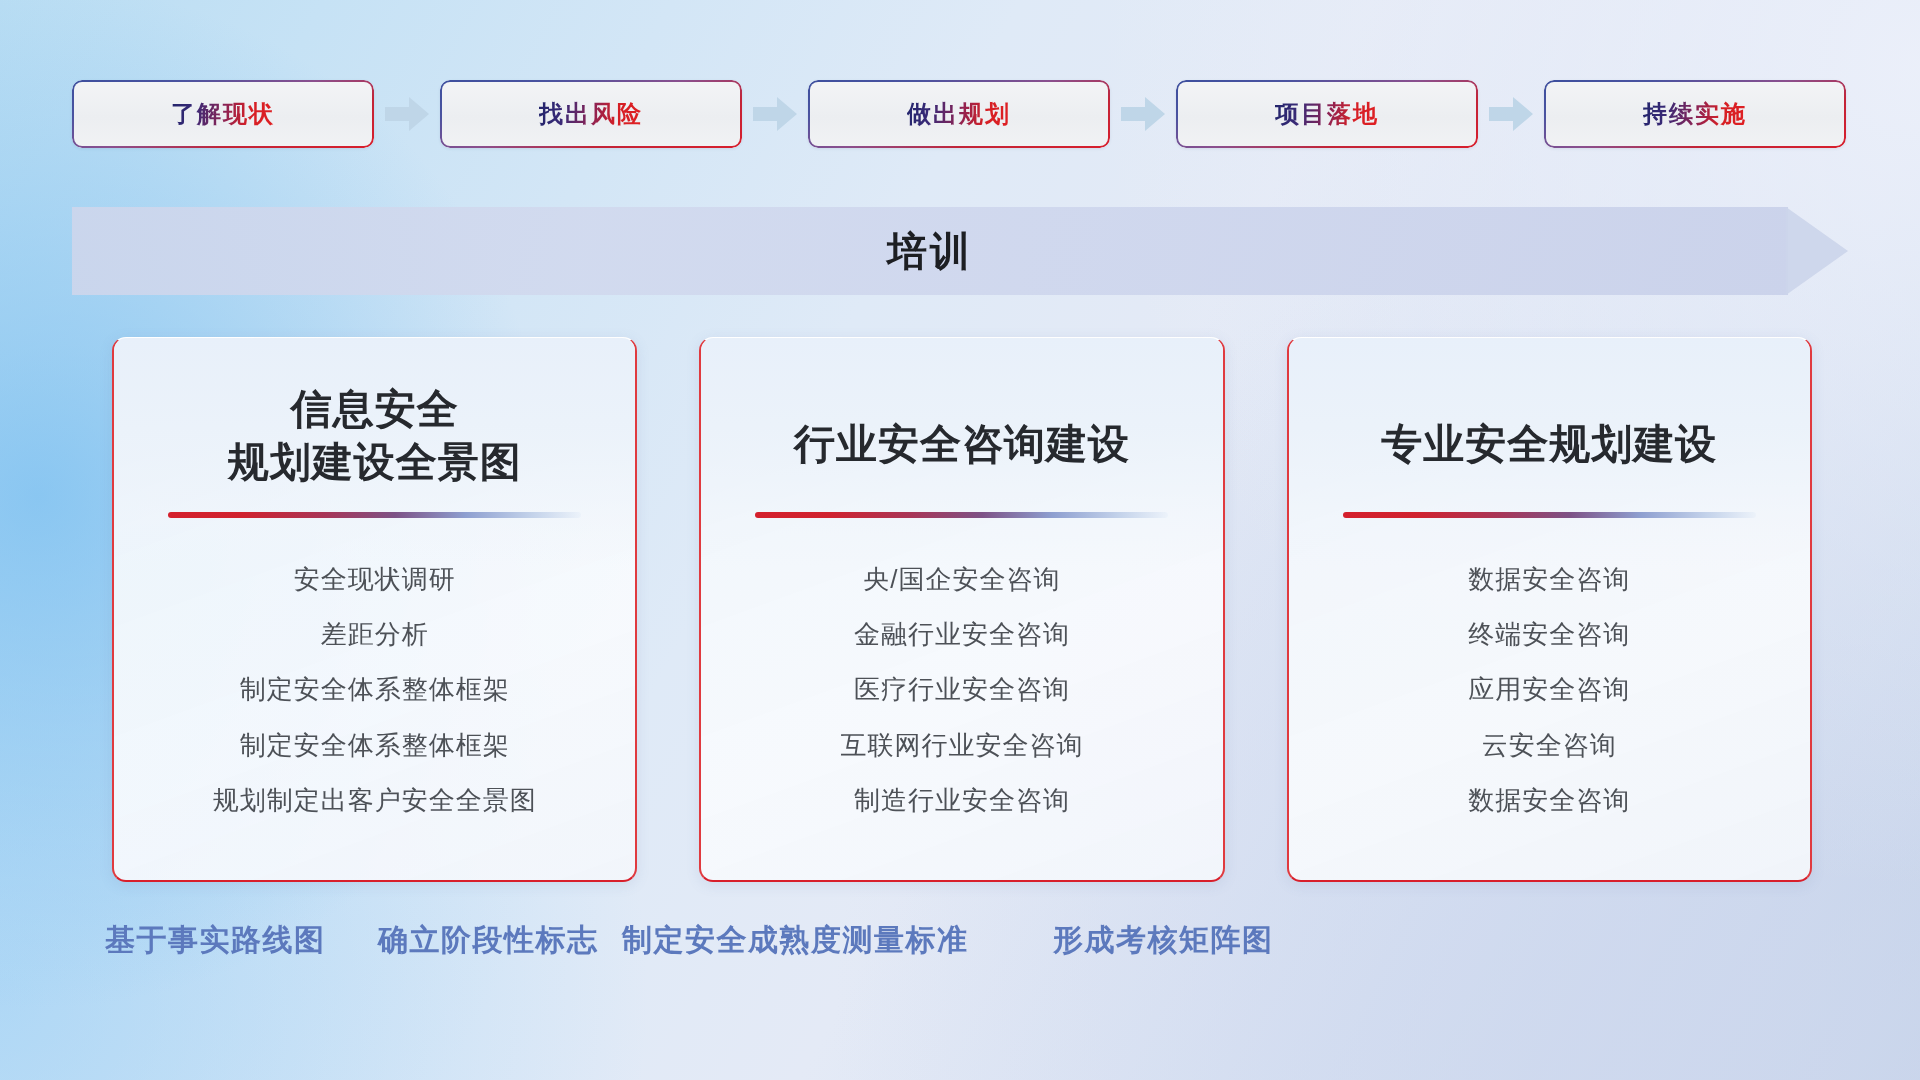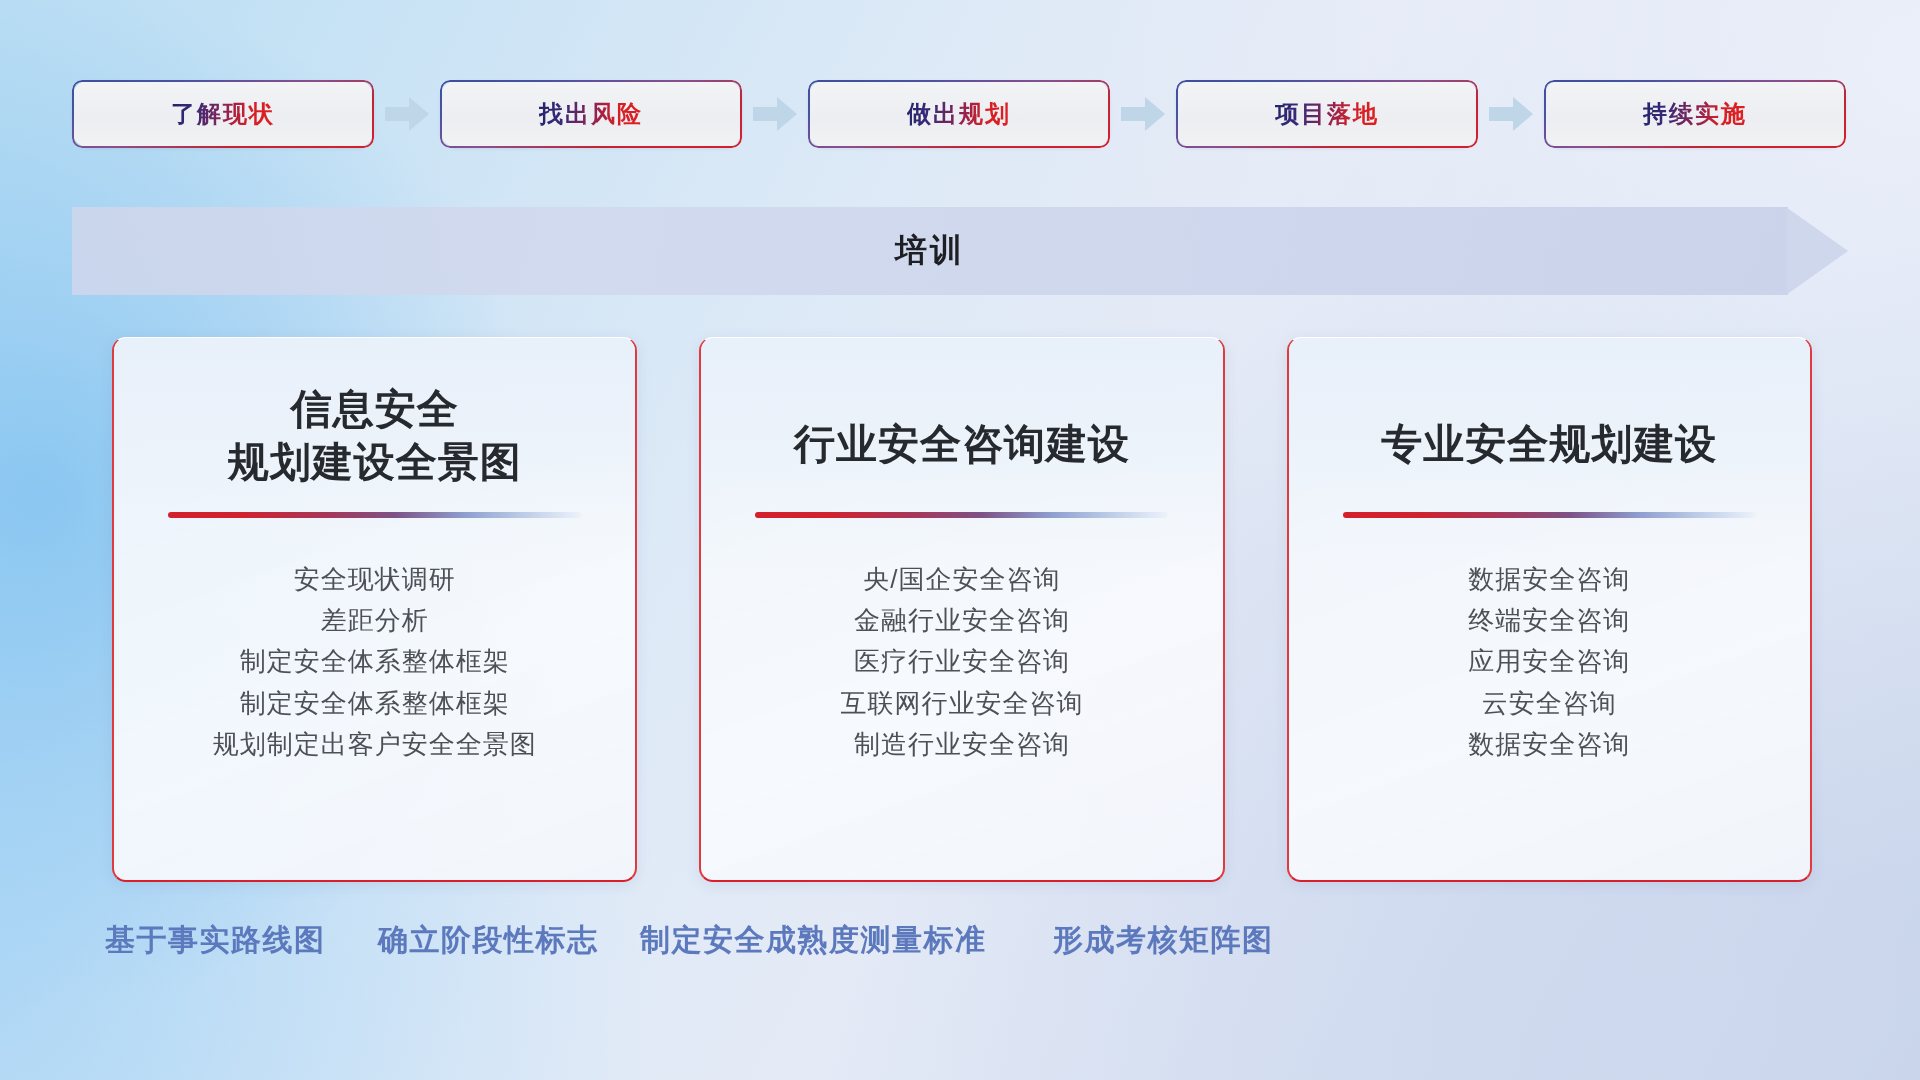--- a/index.html
+++ b/index.html
@@ -40,21 +40,21 @@
     top: 80px;
     width: 1776px;
     height: 68px;
     display: flex;
     align-items: center;
   }
 
   .step-box {
     flex: 0 0 302px;
     height: 68px;
-    border-radius: 18px;
+    border-radius: 11px;
     background: linear-gradient(180deg, #f3f4f6 0%, #eceef1 55%, #f1f2f4 100%);
     position: relative;
     display: flex;
     align-items: center;
     justify-content: center;
     box-shadow: 0 1px 3px rgba(60,80,120,0.10);
   }
   
   .step-box::before {
     content: "";
@@ -116,21 +116,21 @@
     height: 116px;
   }
   #training-title {
     position: absolute;
     left: 0; top: 0;
     width: 1716px;
     height: 88px;
     display: flex;
     align-items: center;
     justify-content: center;
-    font-size: 32px;
+    font-size: 40px;
     font-weight: 700;
     color: #1d1f23;
     letter-spacing: 3px;
   }
 
   
   #cards {
     position: absolute;
     left: 112px;
     top: 337px;
@@ -230,21 +230,21 @@
       #8e9fd0 72%,
       #c3d2ea 88%,
       rgba(220,232,246,0.25) 100%);
   }
 
   .card-list {
     margin-top: 46px;
     display: flex;
     flex-direction: column;
     align-items: center;
-    gap: 10px;
+    gap: 24px;
   }
   .card-list-item {
     font-size: 26px;
     color: #4d5157;
     letter-spacing: 1px;
     line-height: 1.2;
     white-space: nowrap;
   }
 
   
@@ -368,17 +368,17 @@
           <div class="card-list-item">云安全咨询</div>
           <div class="card-list-item">数据安全咨询</div>
         </div>
       </div>
     </div>
   </div>
 
   <div id="footnotes">
     <div class="footnote" id="fn0" style="left: 105px;">基于事实路线图</div>
     <div class="footnote" id="fn1" style="left: 378px; text-align: right;">确立阶段性标志</div>
-    <div class="footnote" id="fn2" style="left: 640px;">制定安全成熟度测量标准</div>
+    <div class="footnote" id="fn2" style="left: 622px;">制定安全成熟度测量标准</div>
     <div class="footnote" id="fn3" style="left: 1053px;">形成考核矩阵图</div>
   </div>
 
 </div>
 
 </body></html>

